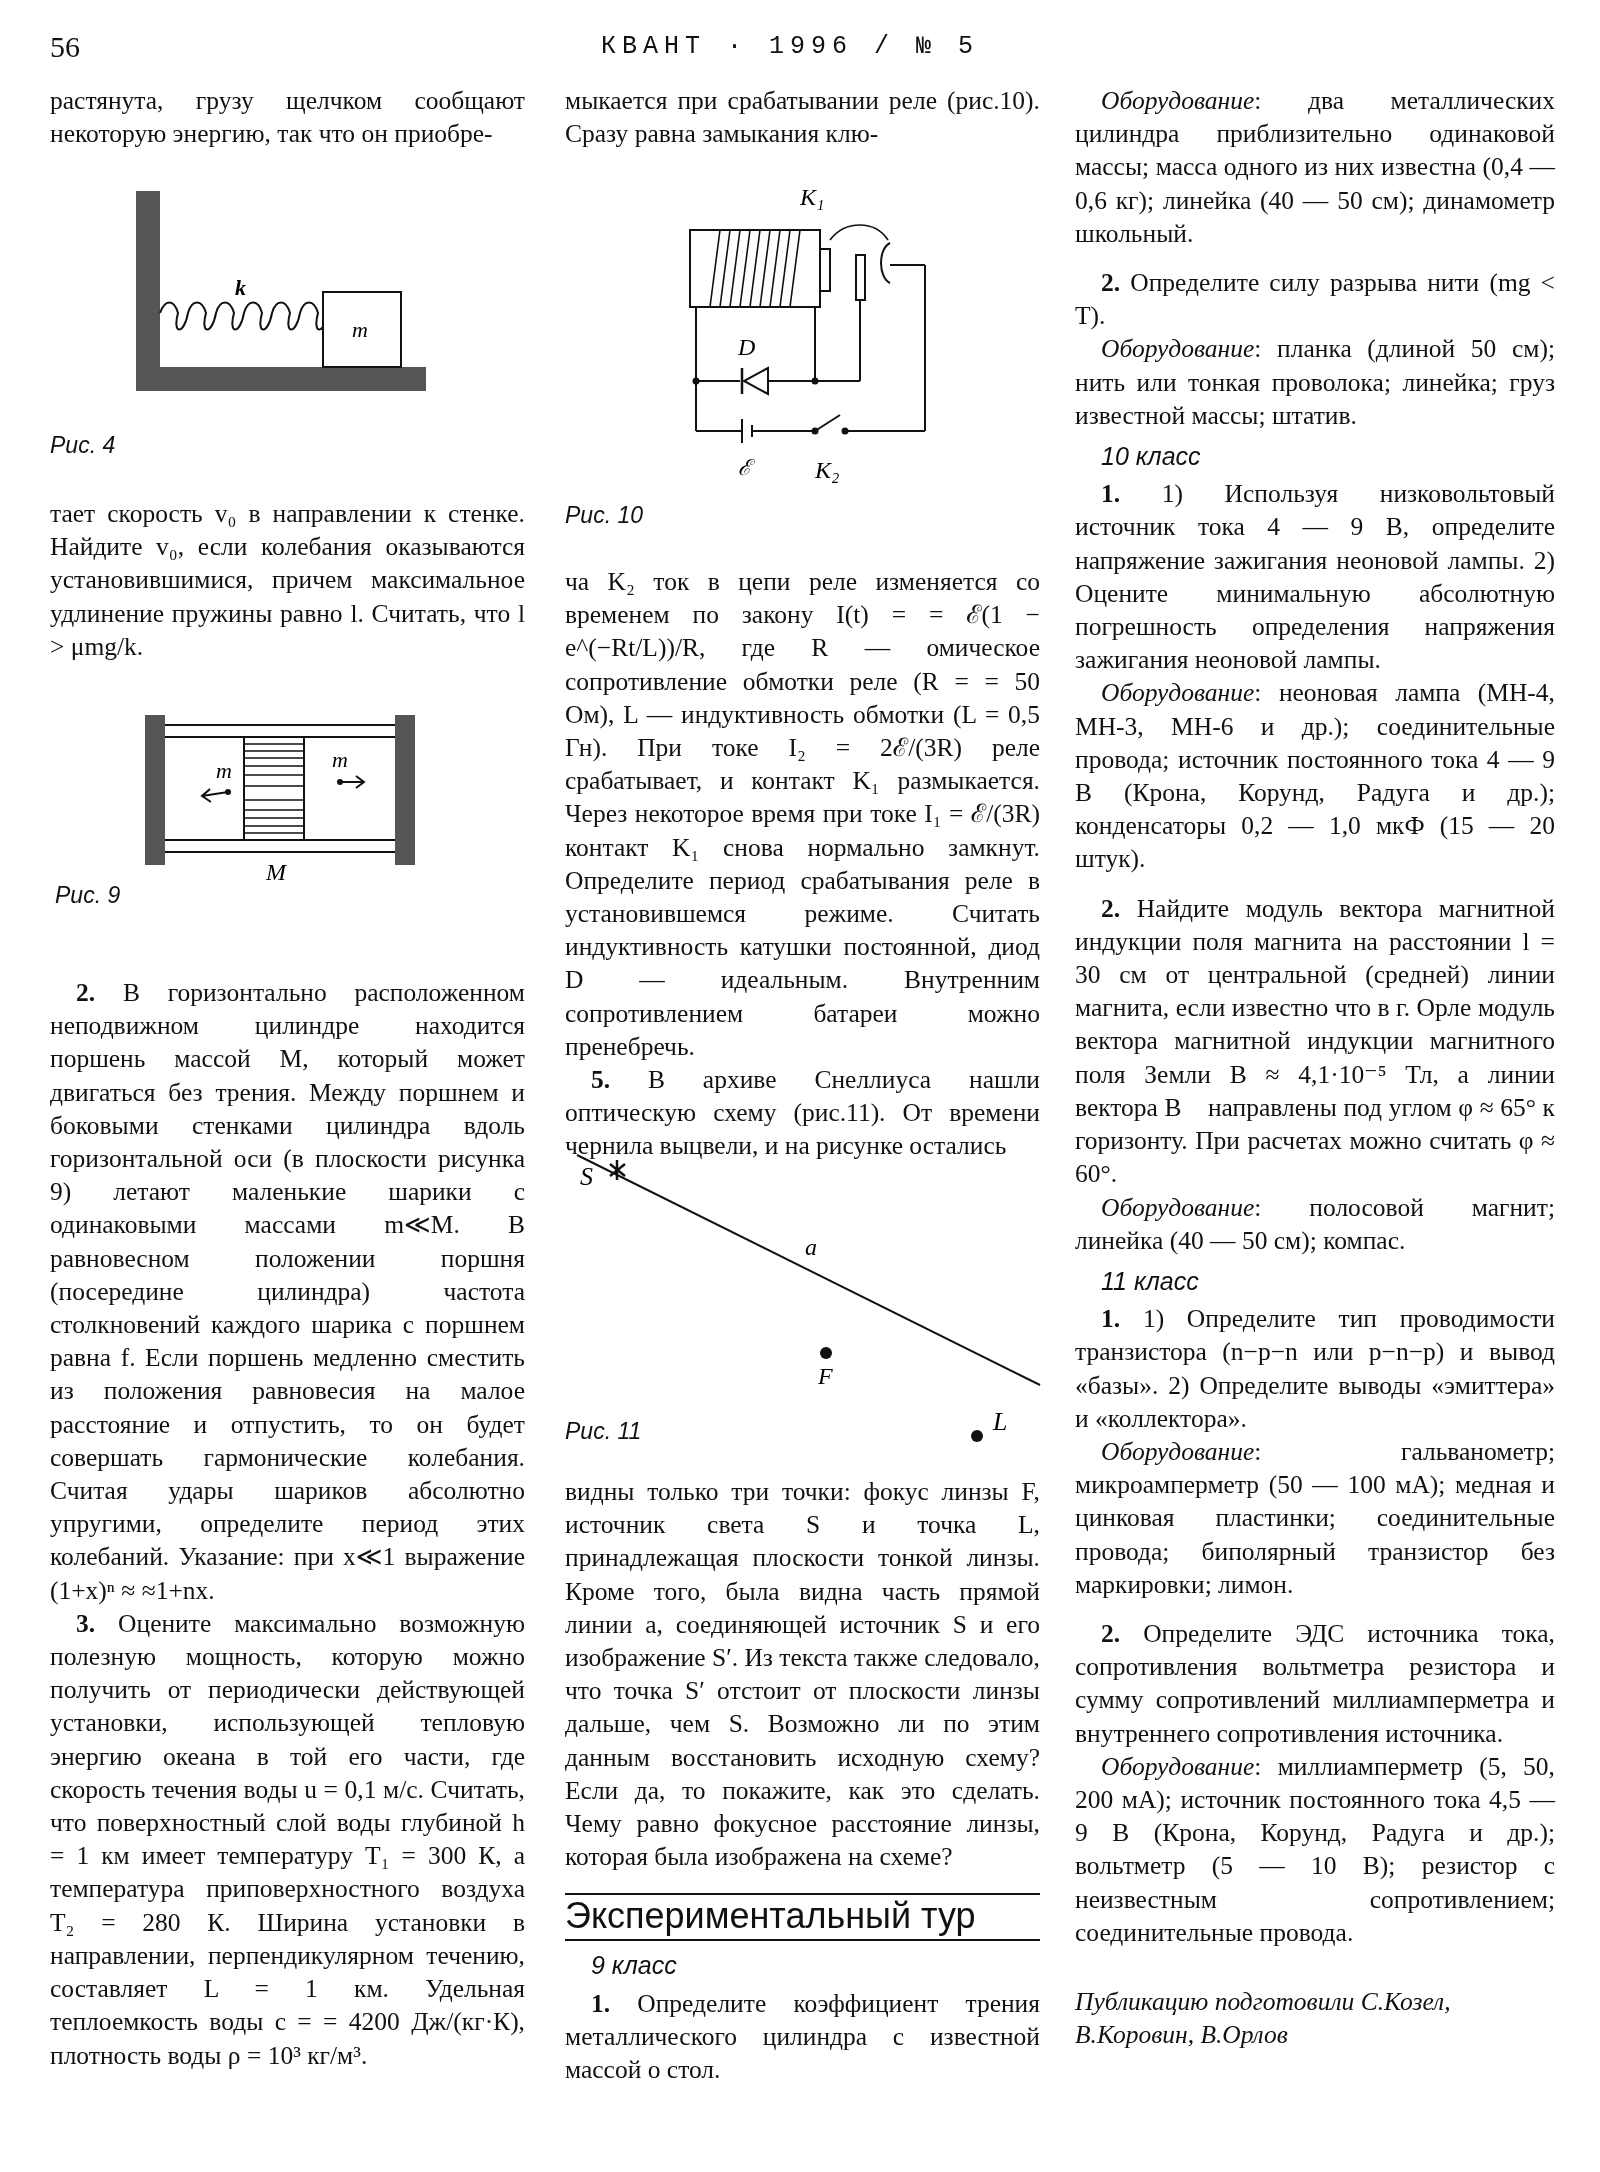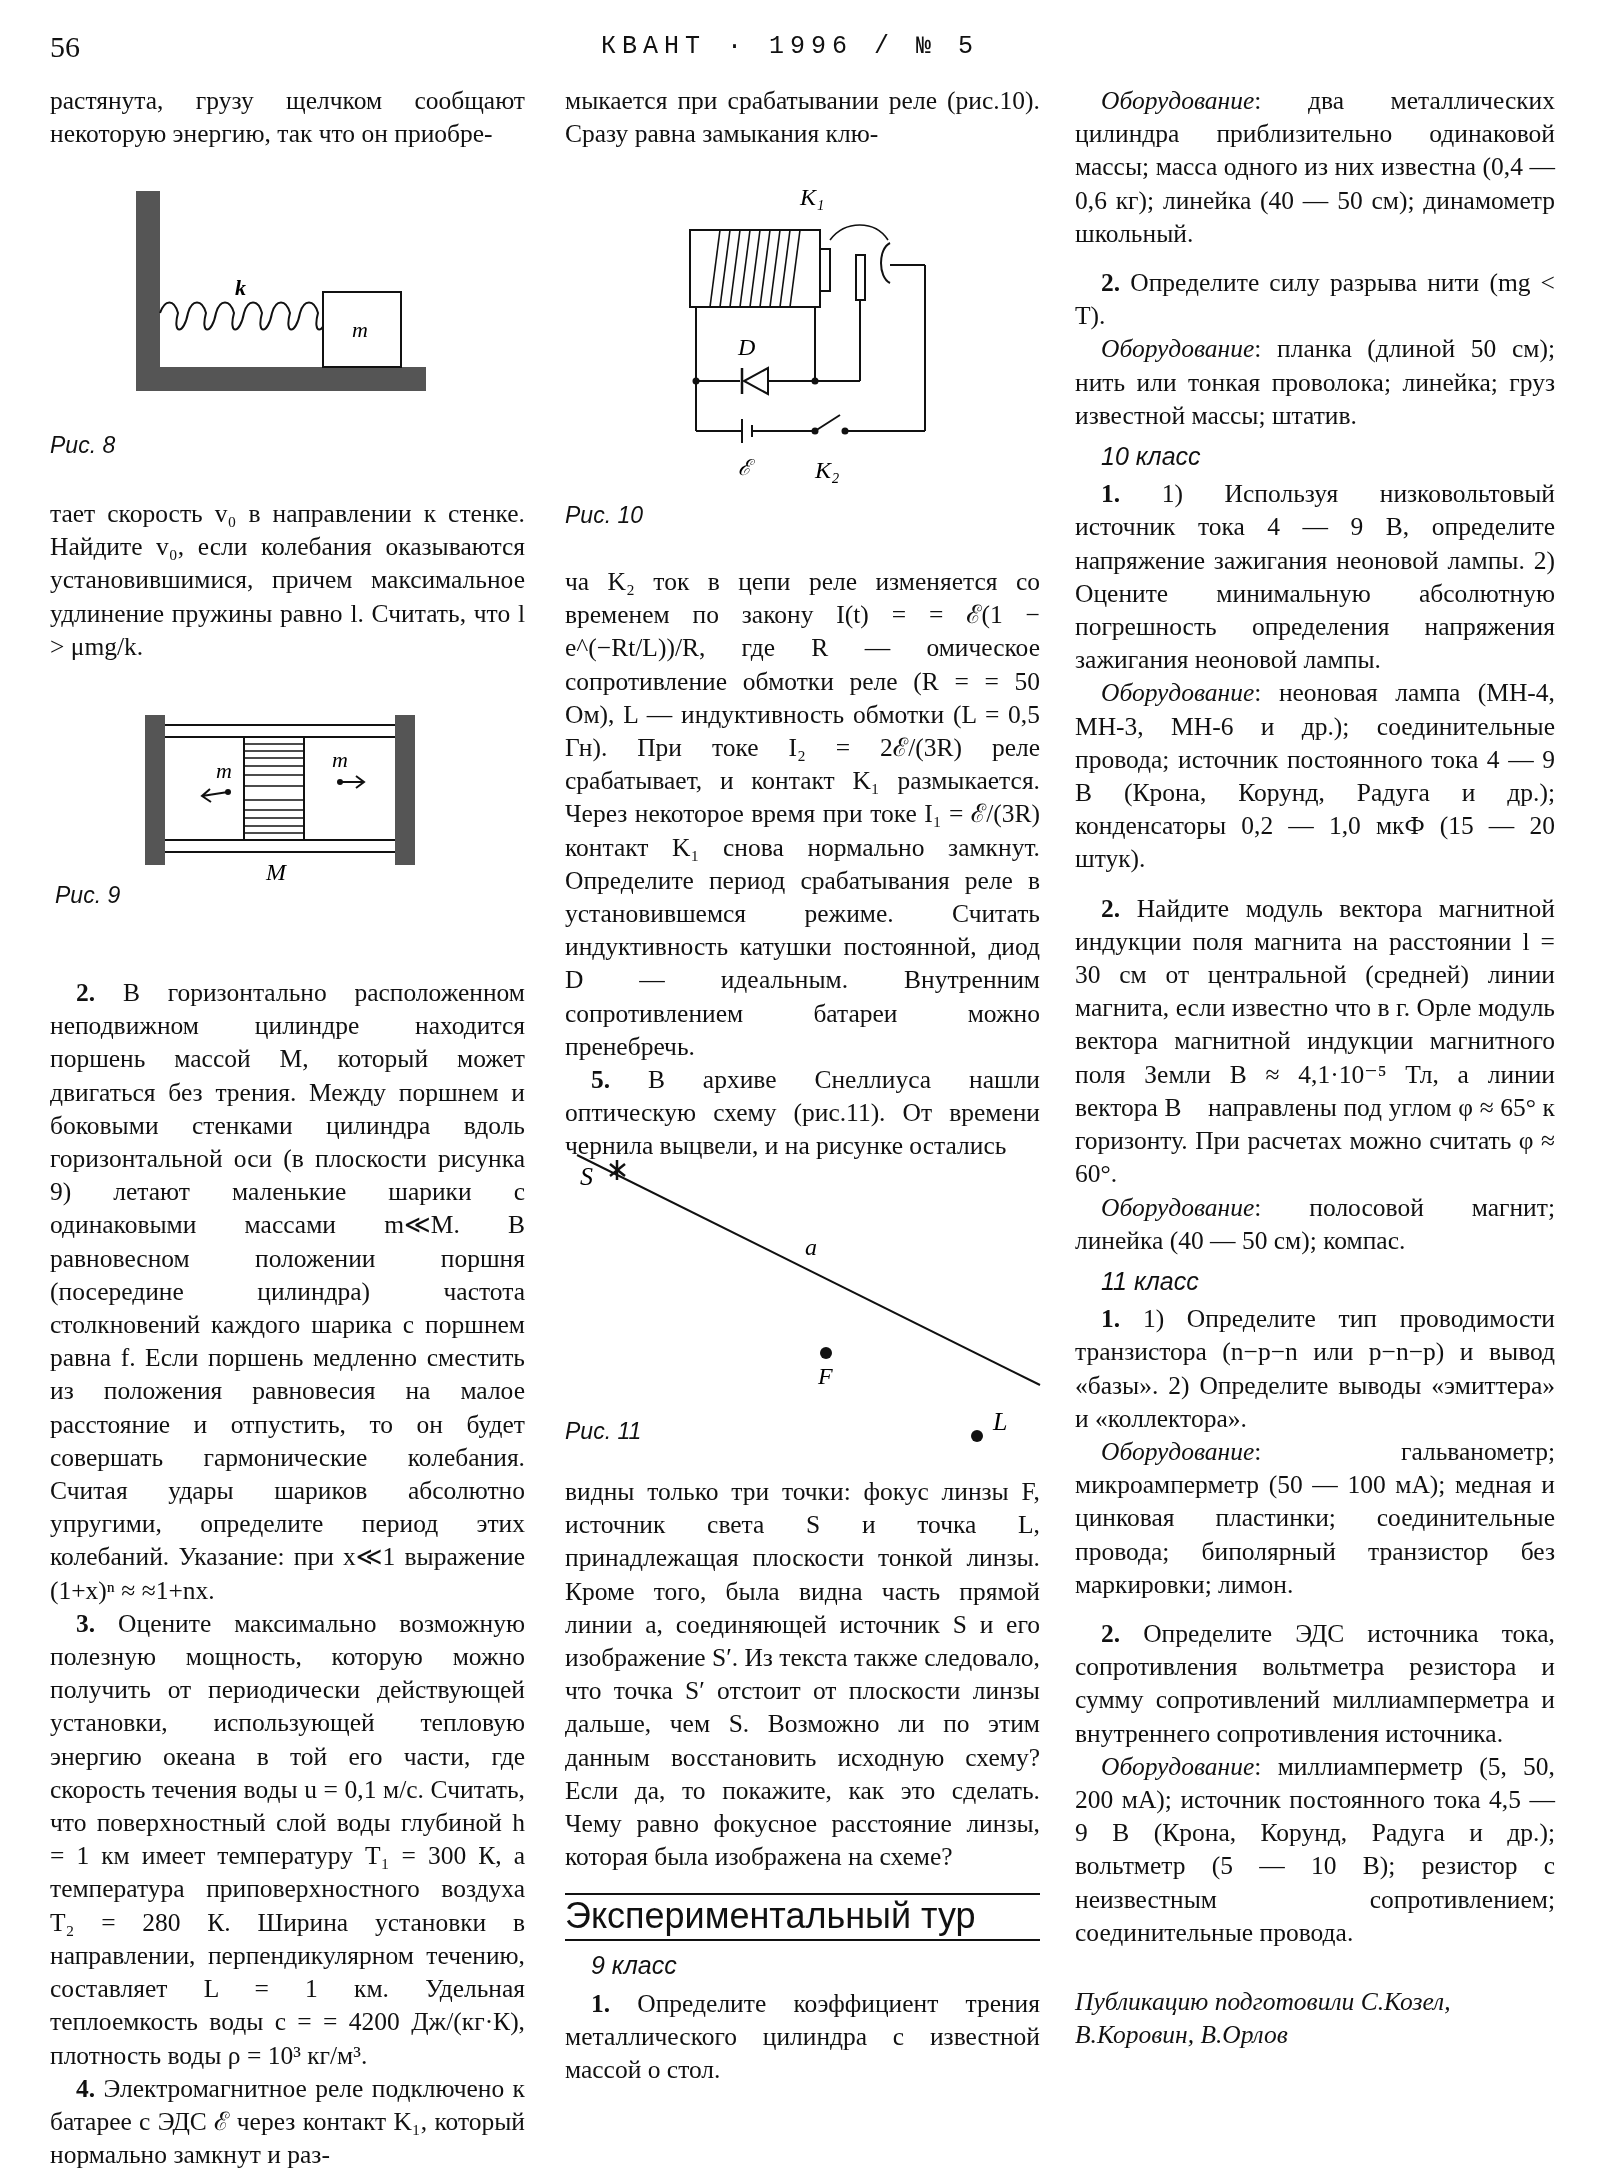--- a/index.html
+++ b/index.html
@@ -35,21 +35,21 @@
   <rect x="6" x2="0" y="6" width="24" height="200" fill="#555"></rect>
   <rect x="6" y="182" width="290" height="24" fill="#555"></rect>
   <path d="M30,130 " stroke="#111" fill="none"></path>
   <g stroke="#111" stroke-width="2" fill="none">
     <path d="M30,128 c5,-14 14,-14 18,0 c-6,22 6,22 10,0 c4,-14 14,-14 18,0 c-6,22 6,22 10,0 c4,-14 14,-14 18,0 c-6,22 6,22 10,0 c4,-14 14,-14 18,0 c-6,22 6,22 10,0 c4,-14 14,-14 18,0 c-6,22 6,22 10,0 c4,-14 14,-14 18,0 c-6,22 6,22 10,0 c4,-14 14,-14 20,0"></path>
   </g>
   <rect x="193" y="107" width="78" height="75" fill="#fff" stroke="#111" stroke-width="2"></rect>
   <text x="105" y="110" font-family="Liberation Serif, serif" font-style="italic" font-weight="bold" font-size="22">k</text>
   <text x="222" y="152" font-family="Liberation Serif, serif" font-style="italic" font-size="22">m</text>
 </svg>
-<div class="caption" style="left:50px; top:432px;">Рис. 8</div>
+<div class="caption" style="left:50px; top:432px;">Рис. 4</div>
 
 <div class="col col1" style="top:497px;">
   <p>тает скорость v₀ в направлении к стенке. Найдите v₀, если колебания оказываются установившимися, причем максимальное удлинение пружины равно l. Считать, что l &gt; μmg/k.</p>
 </div>
 
 <svg class="fig" style="left:140px; top:710px;" width="300" height="175" viewBox="0 0 300 175">
   <rect x="5" y="5" width="20" height="150" fill="#555"></rect>
   <rect x="255" y="5" width="20" height="150" fill="#555"></rect>
   <g stroke="#111" stroke-width="2">
     <line x1="25" y1="15" x2="255" y2="15"></line>
@@ -77,21 +77,20 @@
   <path d="M200,72 L224,72 M216,66 L224,72 L216,78" stroke="#111" stroke-width="2" fill="none"></path>
   <text x="76" y="68" font-family="Liberation Serif, serif" font-style="italic" font-size="22">m</text>
   <text x="192" y="57" font-family="Liberation Serif, serif" font-style="italic" font-size="22">m</text>
   <text x="126" y="170" font-family="Liberation Serif, serif" font-style="italic" font-size="24">M</text>
 </svg>
 <div class="caption" style="left:55px; top:882px;">Рис. 9</div>
 
 <div class="col col1" style="top:944px;margin-top:32px;">
   <p class="ind"><span class="num">2.</span> <span>В горизонтально расположенном неподвижном цилиндре находится поршень массой M, который может двигаться без трения. Между поршнем и боковыми стенками цилиндра вдоль горизонтальной оси (в плоскости рисунка 9) летают маленькие шарики с одинаковыми массами m≪M. В равновесном положении поршня (посередине цилиндра) частота столкновений каждого шарика с поршнем равна f. Если поршень медленно сместить из положения равновесия на малое расстояние и отпустить, то он будет совершать гармонические колебания. Считая удары шариков абсолютно упругими, определите период этих колебаний. Указание: при x≪1 выражение (1+x)ⁿ ≈ ≈1+nx.</span></p>
   <p class="ind"><span class="num">3.</span> <span>Оцените максимально возможную полезную мощность, которую можно получить от периодически действующей установки, использующей тепловую энергию океана в той его части, где скорость течения воды u = 0,1 м/с. Считать, что поверхностный слой воды глубиной h = 1 км имеет температуру T₁ = 300 К, а температура приповерхностного воздуха T₂ = 280 К. Ширина установки в направлении, перпендикулярном течению, составляет L = 1 км. Удельная теплоемкость воды c = = 4200 Дж/(кг·К), плотность воды ρ = 10³ кг/м³.</span></p>
-  <p class="ind"><span class="num">4.</span> <span>Электромагнитное реле подключено к батарее с ЭДС ℰ через контакт K₁, который нормально замкнут и раз-</span></p>
 </div>
 
 <div class="col col2" style="top:84px;">
   <p>мыкается при срабатывании реле (рис.10). Сразу равна замыкания клю-</p>
 </div>
 
 <svg class="fig" style="left:680px; top:185px;" width="270" height="300" viewBox="0 0 270 300">
   <rect x="10" y="45" width="130" height="77" fill="#fff" stroke="#111" stroke-width="2"></rect>
   <g stroke="#111" stroke-width="1.6" fill="none">
     <path d="M30,122 L40,45"></path>

